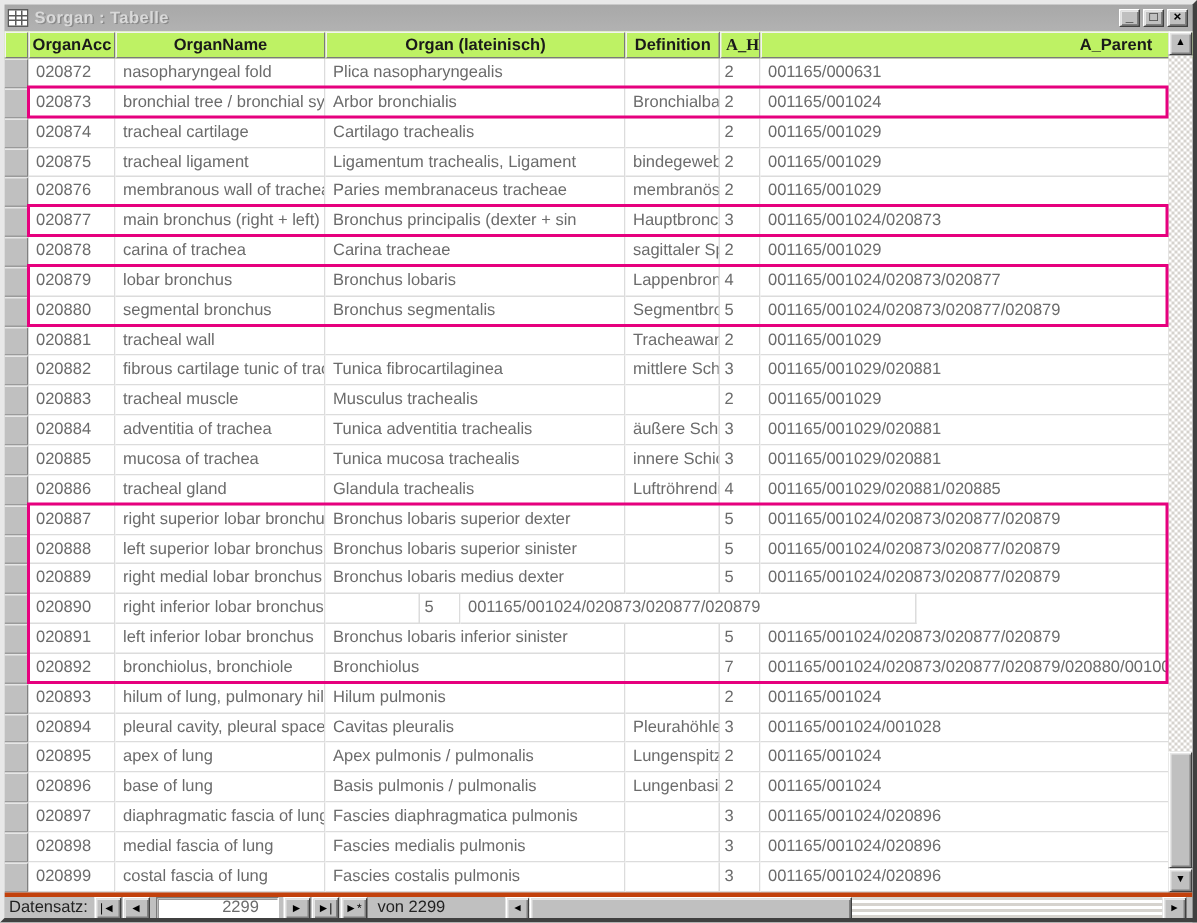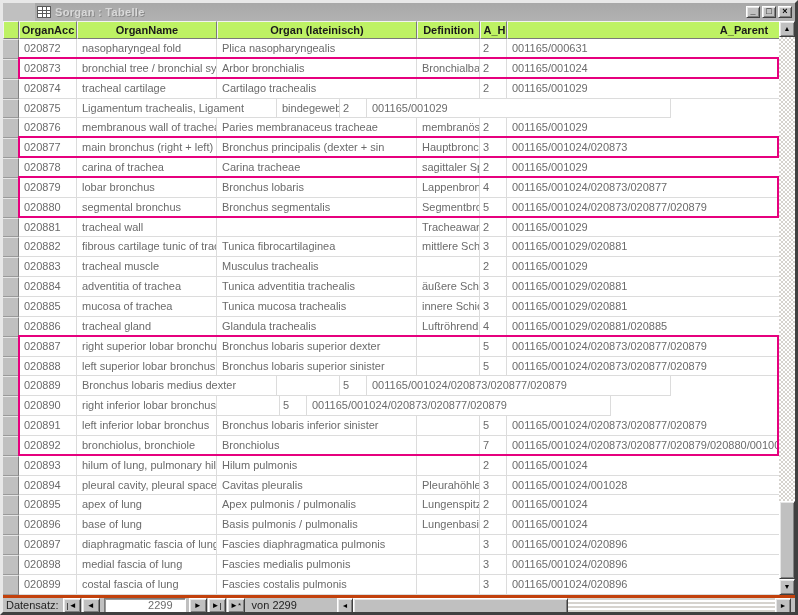--- a/index.html
+++ b/index.html
@@ -6,21 +6,21 @@
   *{box-sizing:border-box;font-family:"Liberation Sans",sans-serif;}
   .window{
     position:relative;width:798px;height:615px;background:#c0c0c0;
     border:3px solid;border-color:#e8e8e8 #404040 #404040 #e8e8e8;
     overflow:hidden;
   }
   
   .titlebar{
     height:18px;display:flex;align-items:center;
     background:linear-gradient(#a8a8a8,#b2b2b2);
-    padding:0 2px;gap:4px;margin-left:32px;
+    padding:0 2px;gap:4px;
   }
   .tbl-icon{width:14px;height:12px;background:#fff;border:1px solid #5a5a5a;position:relative;flex:0 0 auto;}
   .tbl-icon:before{content:"";position:absolute;left:0;right:0;top:3px;height:1px;background:#5a5a5a;box-shadow:0 3px 0 #5a5a5a;}
   .tbl-icon:after{content:"";position:absolute;top:0;bottom:0;left:4px;width:1px;background:#5a5a5a;box-shadow:4px 0 0 #5a5a5a;}
   .title-text{color:#d9d9d9;font-size:11px;font-weight:bold;letter-spacing:.3px;flex:1;white-space:nowrap;overflow:hidden;text-shadow:1px 1px 0 #8a8a8a;}
   .winbtns{display:flex;gap:2px;padding-right:1px;}
   .winbtn{
     width:14px;height:12px;background:#c0c0c0;font-size:9px;line-height:10px;text-align:center;color:#000;
     border:1px solid;border-color:#fff #404040 #404040 #fff;box-shadow:inset 1px 1px 0 #e6e6e6, inset -1px -1px 0 #808080;
     cursor:default;user-select:none;
@@ -29,21 +29,21 @@
   
   .grid{position:relative;width:792px;height:574px;background:#fff;}
   .header-row{display:flex;height:18px;width:776px;}
   .corner-cell,.hcell{
     background:#bef264;border:1px solid;border-color:#f2f2f2 #7a7a7a #7a7a7a #f2f2f2;
     font-size:11px;font-weight:bold;color:#1a1a1a;line-height:16px;text-align:center;
     white-space:nowrap;overflow:hidden;flex:0 0 auto;
   }
   .corner-cell{width:16px;}
   .w0{width:58px}.w1{width:140px}.w2{width:200px}.w3{width:63px}.w4{width:27px}.w5{width:304px}
-  .hcell.h4{text-align:center;padding-left:2px;}
+  .hcell.h4{text-align:right;padding-left:2px;font-family:Liberation Serif, serif;}
   .hcell.h5{text-align:center;padding-left:170px;}
   .rows{position:absolute;top:18px;left:0;width:776px;height:556px;overflow:hidden;}
   .row{display:flex;height:19.85px;}
   .sel{
     width:16px;flex:0 0 auto;background:#c0c0c0;
     border-top:1px solid #e6e6e6;border-bottom:1px solid #9a9a9a;border-right:1px solid #808080;
   }
   .cell{
     flex:0 0 auto;font-size:11px;color:#6b6b6b;line-height:19px;
     padding:0 0 0 5px;white-space:nowrap;overflow:hidden;
@@ -149,20 +149,21 @@
           <div class="cell c0 w0">020874</div>
           <div class="cell c1 w1">tracheal cartilage</div>
           <div class="cell c2 w2">Cartilago trachealis</div>
           <div class="cell c3 w3"></div>
           <div class="cell c4 w4">2</div>
           <div class="cell c5 w5">001165/001029</div>
         </div>
         <div class="row">
           <div class="sel"></div>
           <div class="cell c0 w0">020875</div>
+          <div class="cell c1 w1">tracheal ligament</div>
           <div class="cell c2 w2">Ligamentum trachealis, Ligament</div>
           <div class="cell c3 w3">bindegewebi</div>
           <div class="cell c4 w4">2</div>
           <div class="cell c5 w5">001165/001029</div>
         </div>
         <div class="row">
           <div class="sel"></div>
           <div class="cell c0 w0">020876</div>
           <div class="cell c1 w1">membranous wall of trachea</div>
           <div class="cell c2 w2">Paries membranaceus tracheae</div>
@@ -274,20 +275,21 @@
           <div class="cell c0 w0">020888</div>
           <div class="cell c1 w1">left superior lobar bronchus</div>
           <div class="cell c2 w2">Bronchus lobaris superior sinister</div>
           <div class="cell c3 w3"></div>
           <div class="cell c4 w4">5</div>
           <div class="cell c5 w5">001165/001024/020873/020877/020879</div>
         </div>
         <div class="row">
           <div class="sel"></div>
           <div class="cell c0 w0">020889</div>
+          <div class="cell c1 w1">right medial lobar bronchus</div>
           <div class="cell c2 w2">Bronchus lobaris medius dexter</div>
           <div class="cell c3 w3"></div>
           <div class="cell c4 w4">5</div>
           <div class="cell c5 w5">001165/001024/020873/020877/020879</div>
         </div>
         <div class="row">
           <div class="sel"></div>
           <div class="cell c0 w0">020890</div>
           <div class="cell c1 w1">right inferior lobar bronchus</div>
           <div class="cell c3 w3"></div>

